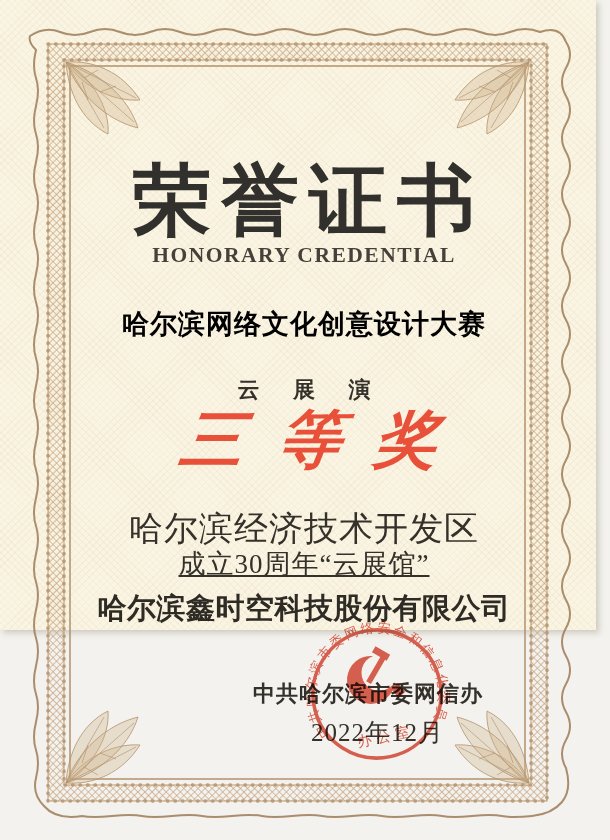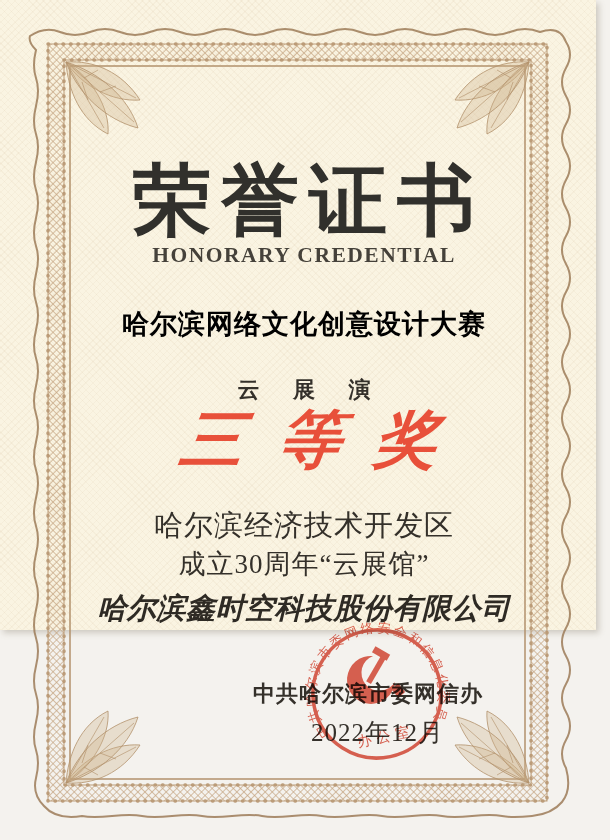--- a/index.html
+++ b/index.html
@@ -23,23 +23,23 @@
   }
   .border-art{position:absolute;left:0;top:0;width:596px;height:833px;pointer-events:none;}
   .line{position:absolute;left:12px;right:0;text-align:center;color:#34302a;white-space:nowrap;}
   .title{top:162px;font-size:78px;line-height:1;font-weight:700;letter-spacing:10px;text-indent:10px;color:#31302c;}
   .subtitle{top:243px;font-size:21.5px;font-weight:600;letter-spacing:1.5px;color:#45413a;}
   .competition{top:306px;font-size:27px;font-weight:600;letter-spacing:1px;color:#000000;}
   .category{top:366px;font-size:22px;font-weight:600;letter-spacing:14px;text-indent:14px;margin-top:9px;}
   .award{top:403px;font-size:63px;line-height:1.2;font-weight:700;font-style:italic;
          letter-spacing:34px;text-indent:22px;color:#e8503a;}
   .award span{display:inline-block;transform:skewX(-8deg);}
-  .desc1{top:506px;font-size:29px;font-weight:500;letter-spacing:1px;}
-  .desc2{top:546px;font-size:27px;font-weight:500;letter-spacing:1px;}
-  .recipient{top:589px;font-size:29px;font-weight:600;letter-spacing:.5px;color:#2e2a24;font-style:italic;}
+  .desc1{top:506px;font-size:34px;font-weight:500;letter-spacing:1px;}
+  .desc2{top:546px;font-size:27px;font-weight:500;letter-spacing:1px;text-decoration:underline;}
+  .recipient{top:589px;font-size:29px;font-weight:600;letter-spacing:.5px;color:#2e2a24;}
   .issuer{top:679px;left:140px;font-size:22px;font-weight:700;letter-spacing:1px;}
   .date{top:716px;left:159px;font-size:25px;letter-spacing:1px;}
   .seal{
     position:absolute;left:292px;top:609px;width:170px;height:170px;
     mix-blend-mode:multiply;pointer-events:none;
   }
 </style>
 </head>
 <body>
 

